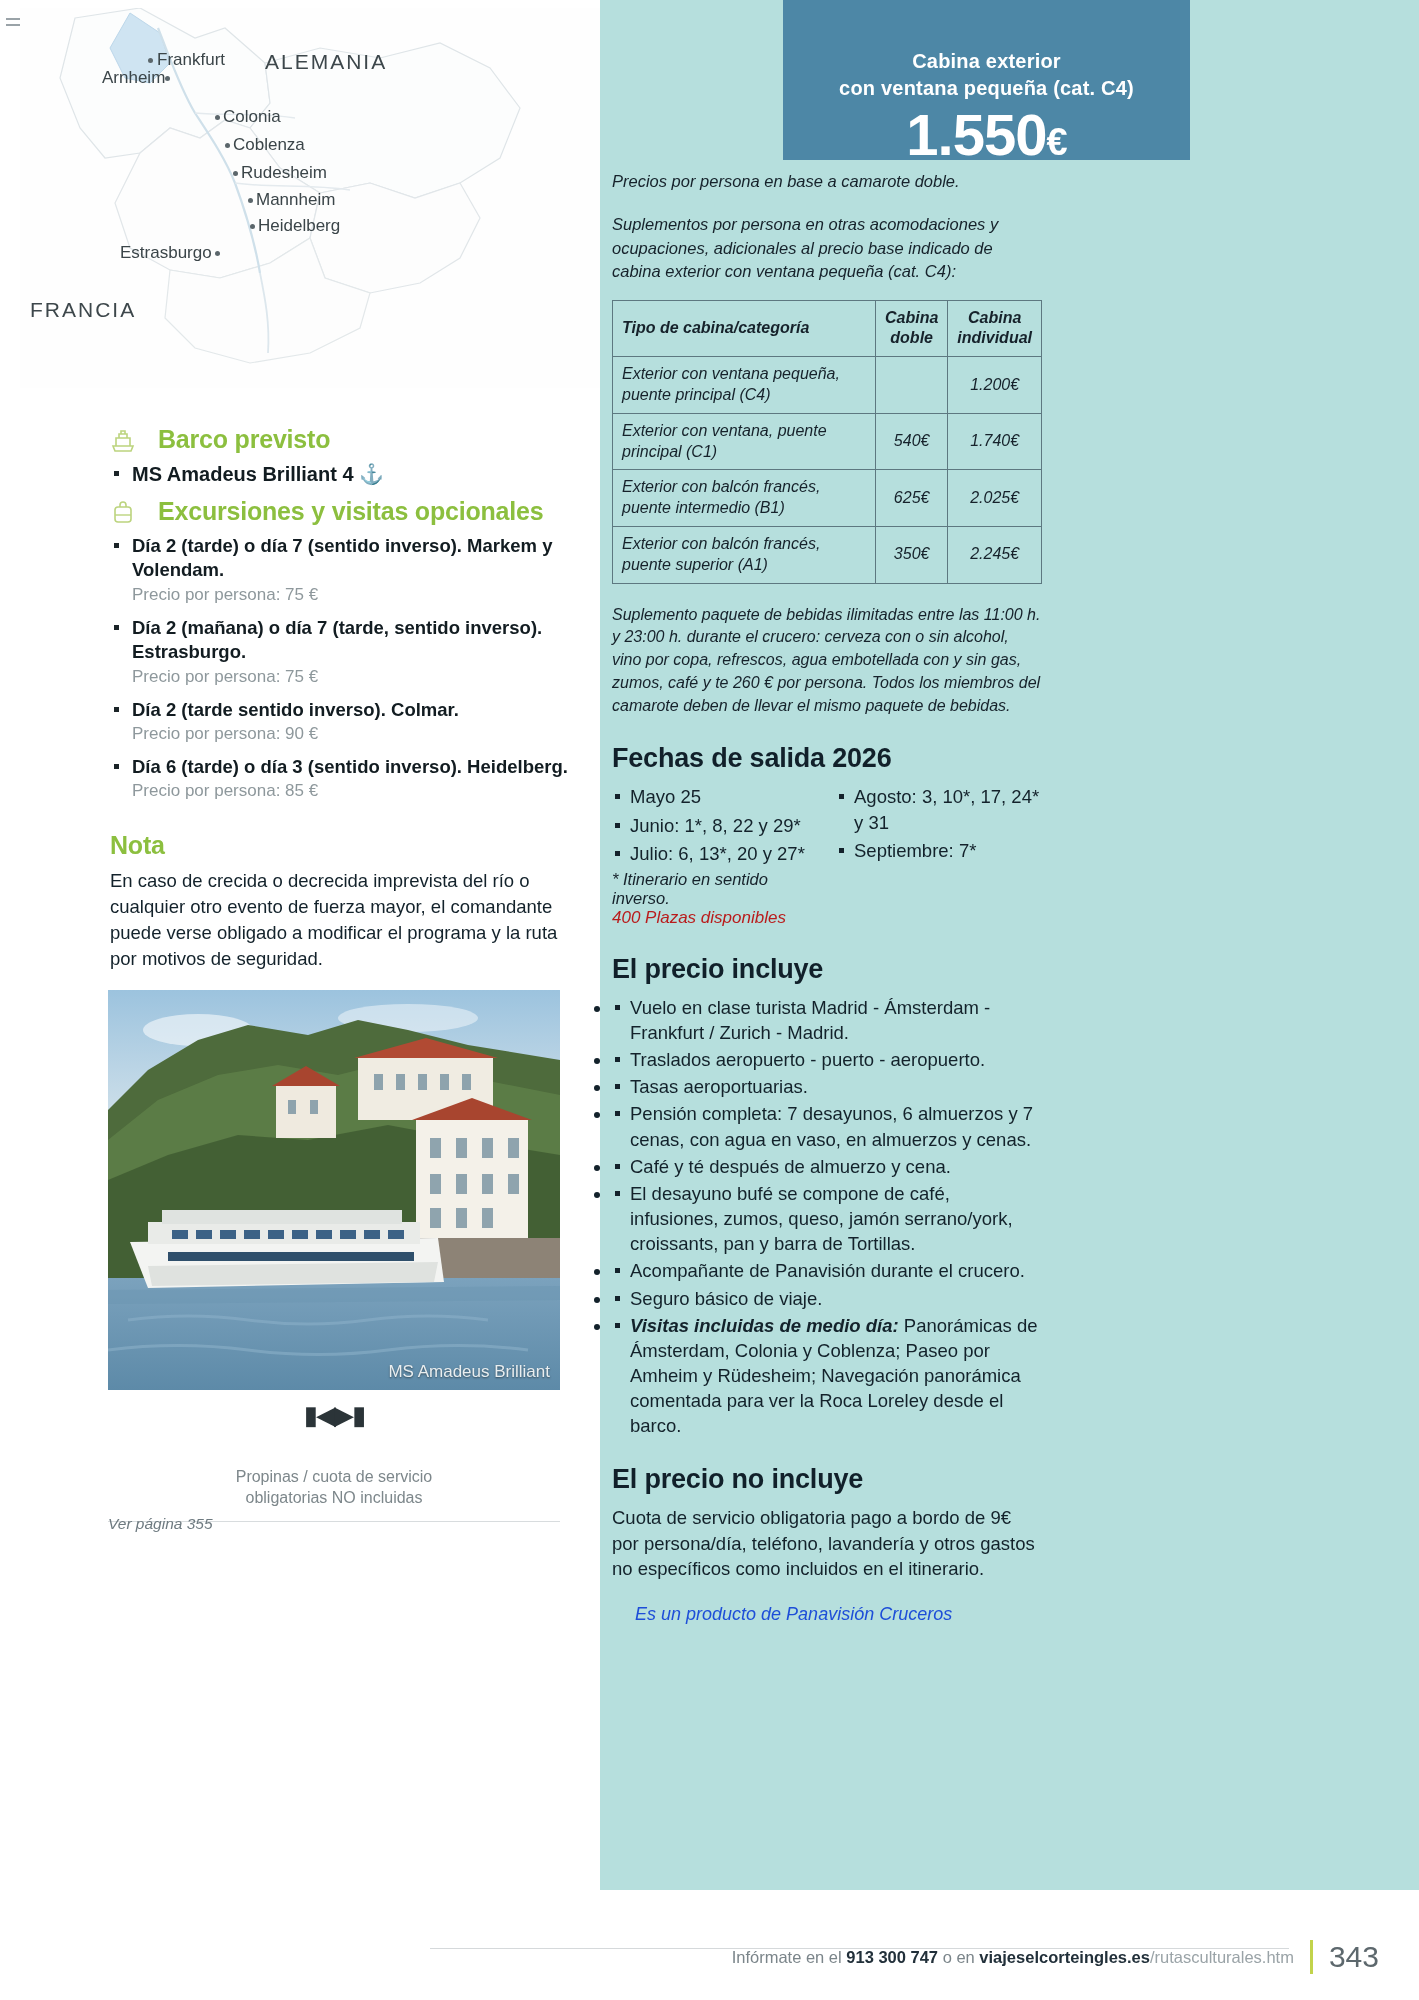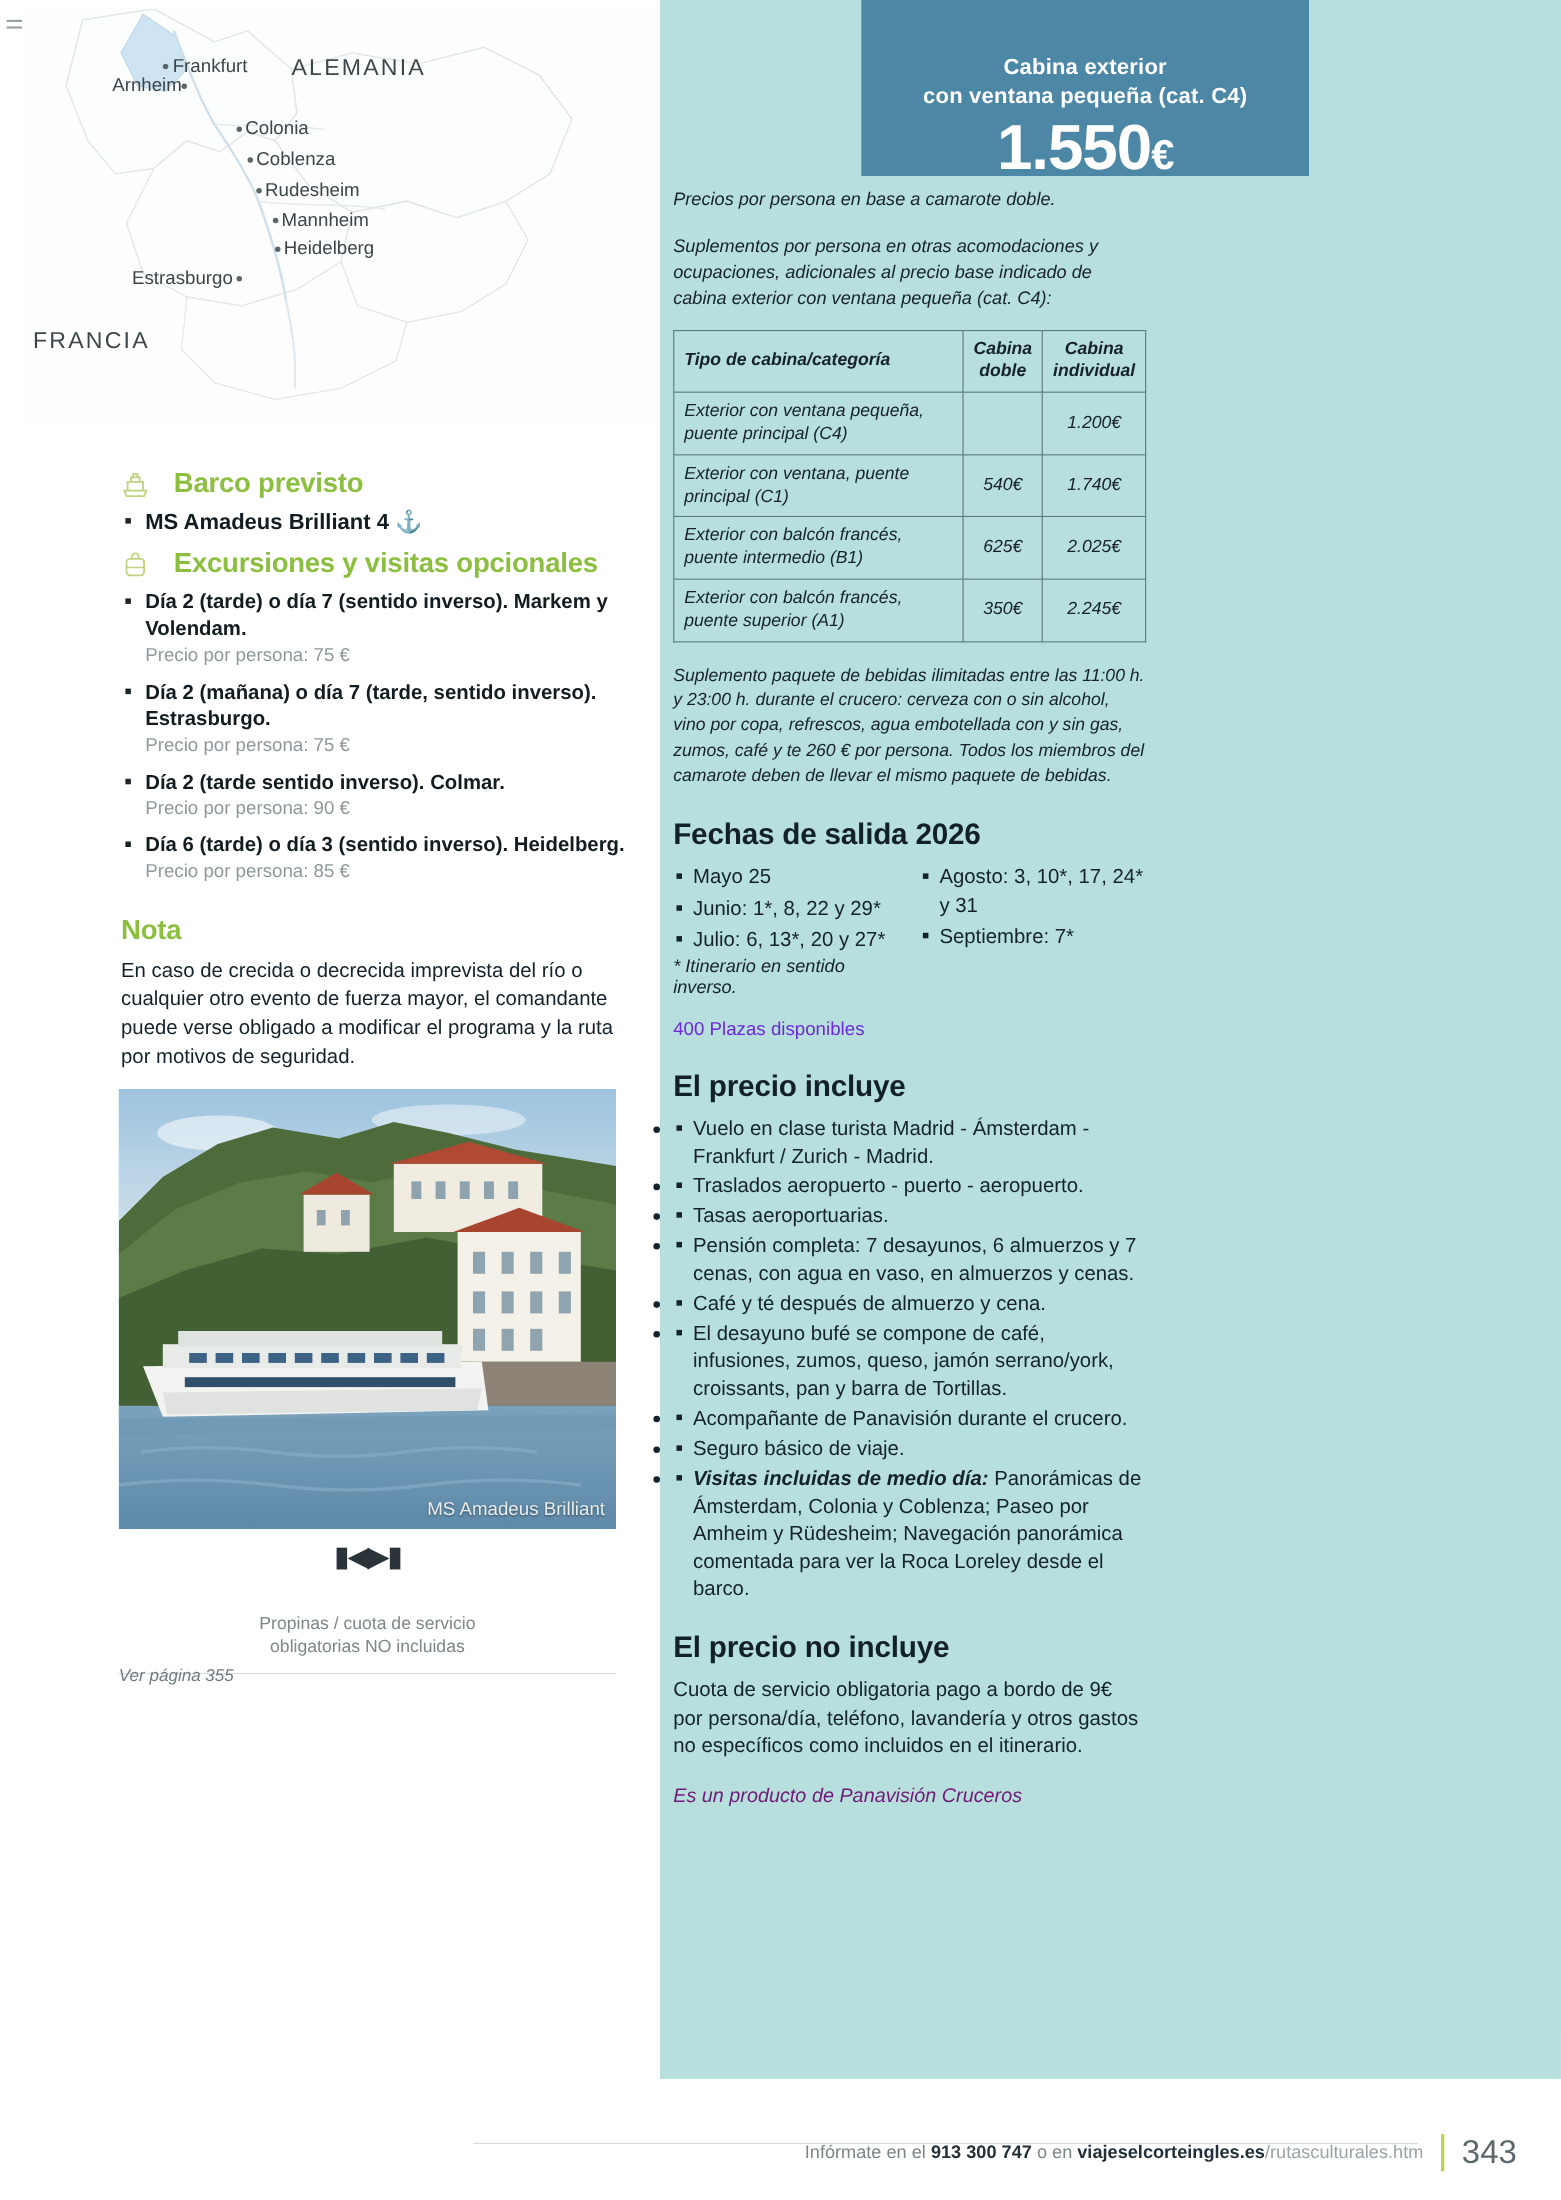--- a/index.html
+++ b/index.html
@@ -58,25 +58,25 @@
   .dates-cols > div { flex: 1; }
   ul.dates li, ul.inc li {
     position: relative; padding-left: 18px; font-size: 18.5px; line-height: 1.38;
     color: #13222b; margin-bottom: 3px;
   }
   ul.dates li::before, ul.inc li::before {
     content: ""; position: absolute; left: 3px; top: 10px;
     width: 5px; height: 5px; background: #13222b;
   }
   .foot-note { font-style: italic; font-size: 16.5px; margin-top: 2px; color: #16222b; }
-  .plazas { font-size: 17px; margin-top: 18px; color: #6d28d9; }
+  .plazas { font-style: italic; font-size: 17px; color: #b91c1c; }
   ul.inc li { font-size: 18.5px; margin-bottom: 2px; line-height: 1.36; }
   ul.inc li b { font-weight: bold; font-style: italic; }
   p.body { font-size: 18.5px; line-height: 1.38; color: #13222b; }
-  p.prodnote { font-style: italic; font-size: 18px; margin-top: 22px; color: #701a75; }
+  p.prodnote { font-style: italic; font-size: 18px; margin-top: 22px; color: #1d4ed8; margin-left: 23px; }
 
   
   .map-area {
     position: absolute; left: 20px; top: 8px; width: 580px; height: 380px;
     background: #fdfdfd; overflow: hidden;
   }
   .map-area svg { position: absolute; left: 0; top: 0; }
   .map-label { position: absolute; font-size: 17px; color: #3b4549; white-space: nowrap; }
   .map-label.big { font-size: 21px; letter-spacing: 2px; color: #3d474b; }
   .map-dot { position: absolute; width: 5px; height: 5px; border-radius: 50%; background: #5b666b; }

